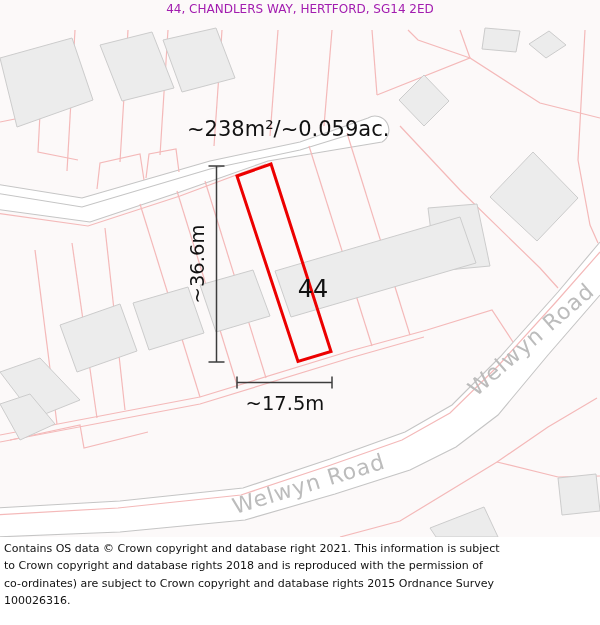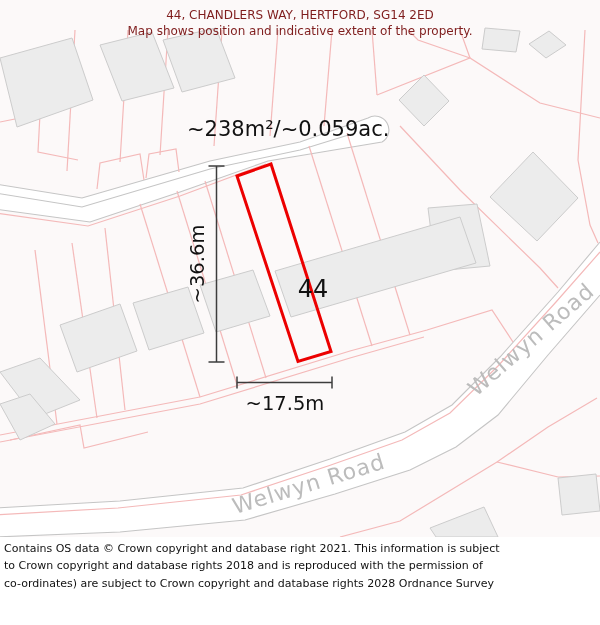--- a/index.html
+++ b/index.html
@@ -3,21 +3,21 @@
 <meta charset="utf-8">
 <style>
   html,body{margin:0;padding:0;background:#ffffff;}
   #stage{
     position:relative;width:600px;height:625px;background:#ffffff;overflow:hidden;
     font-family:"DejaVu Sans","Liberation Sans",sans-serif;
   }
   #map-svg{position:absolute;left:0;top:0;}
   .hdr{
     position:absolute;left:0;top:0;width:600px;text-align:center;
-    color:#7f1d1d;line-height:15.5px;padding-top:8px;
+    color:#a21caf;line-height:15.5px;padding-top:2px;
   }
   .hdr .t1{font-size:12px;display:block;}
   .hdr .t2{font-size:12px;display:block;}
   .map-label{fill:#111111;}
   .road-label{fill:#bcbcbc;letter-spacing:1px;}
   .pink{stroke:#f4b9b9;stroke-width:1.2;fill:none;}
   .gray-edge{stroke:#c5c5c5;stroke-width:1.1;fill:none;}
   .bldg{fill:#ececec;stroke:#cccccc;stroke-width:1;}
   .dim{stroke:#3c3c3c;stroke-width:1.5;}
   #footer{
@@ -134,22 +134,22 @@
 
     <text class="map-label" x="285" y="410" font-size="19.5" text-anchor="middle">~17.5m</text>
 
     <text class="road-label" font-size="22" text-anchor="middle" transform="translate(536,345) rotate(-41)">Welwyn Road</text>
 
     <text class="road-label" font-size="22" text-anchor="middle" transform="translate(311,491) rotate(-17)">Welwyn Road</text>
   </svg>
 
   <div class="hdr">
     <span class="t1">44, CHANDLERS WAY, HERTFORD, SG14 2ED</span>
-    <span class="t2">Map shows position and indicative extent of the property.</span>
   </div>
 
   <div id="footer">
     <div>Contains OS data © Crown copyright and database right 2021. This information is subject</div>
     <div>to Crown copyright and database rights 2018 and is reproduced with the permission of</div>
-    <div>co-ordinates) are subject to Crown copyright and database rights 2028 Ordnance Survey</div>
+    <div>co-ordinates) are subject to Crown copyright and database rights 2015 Ordnance Survey</div>
+    <div>100026316.</div>
   </div>
 
 </div>
 
 </body></html>

